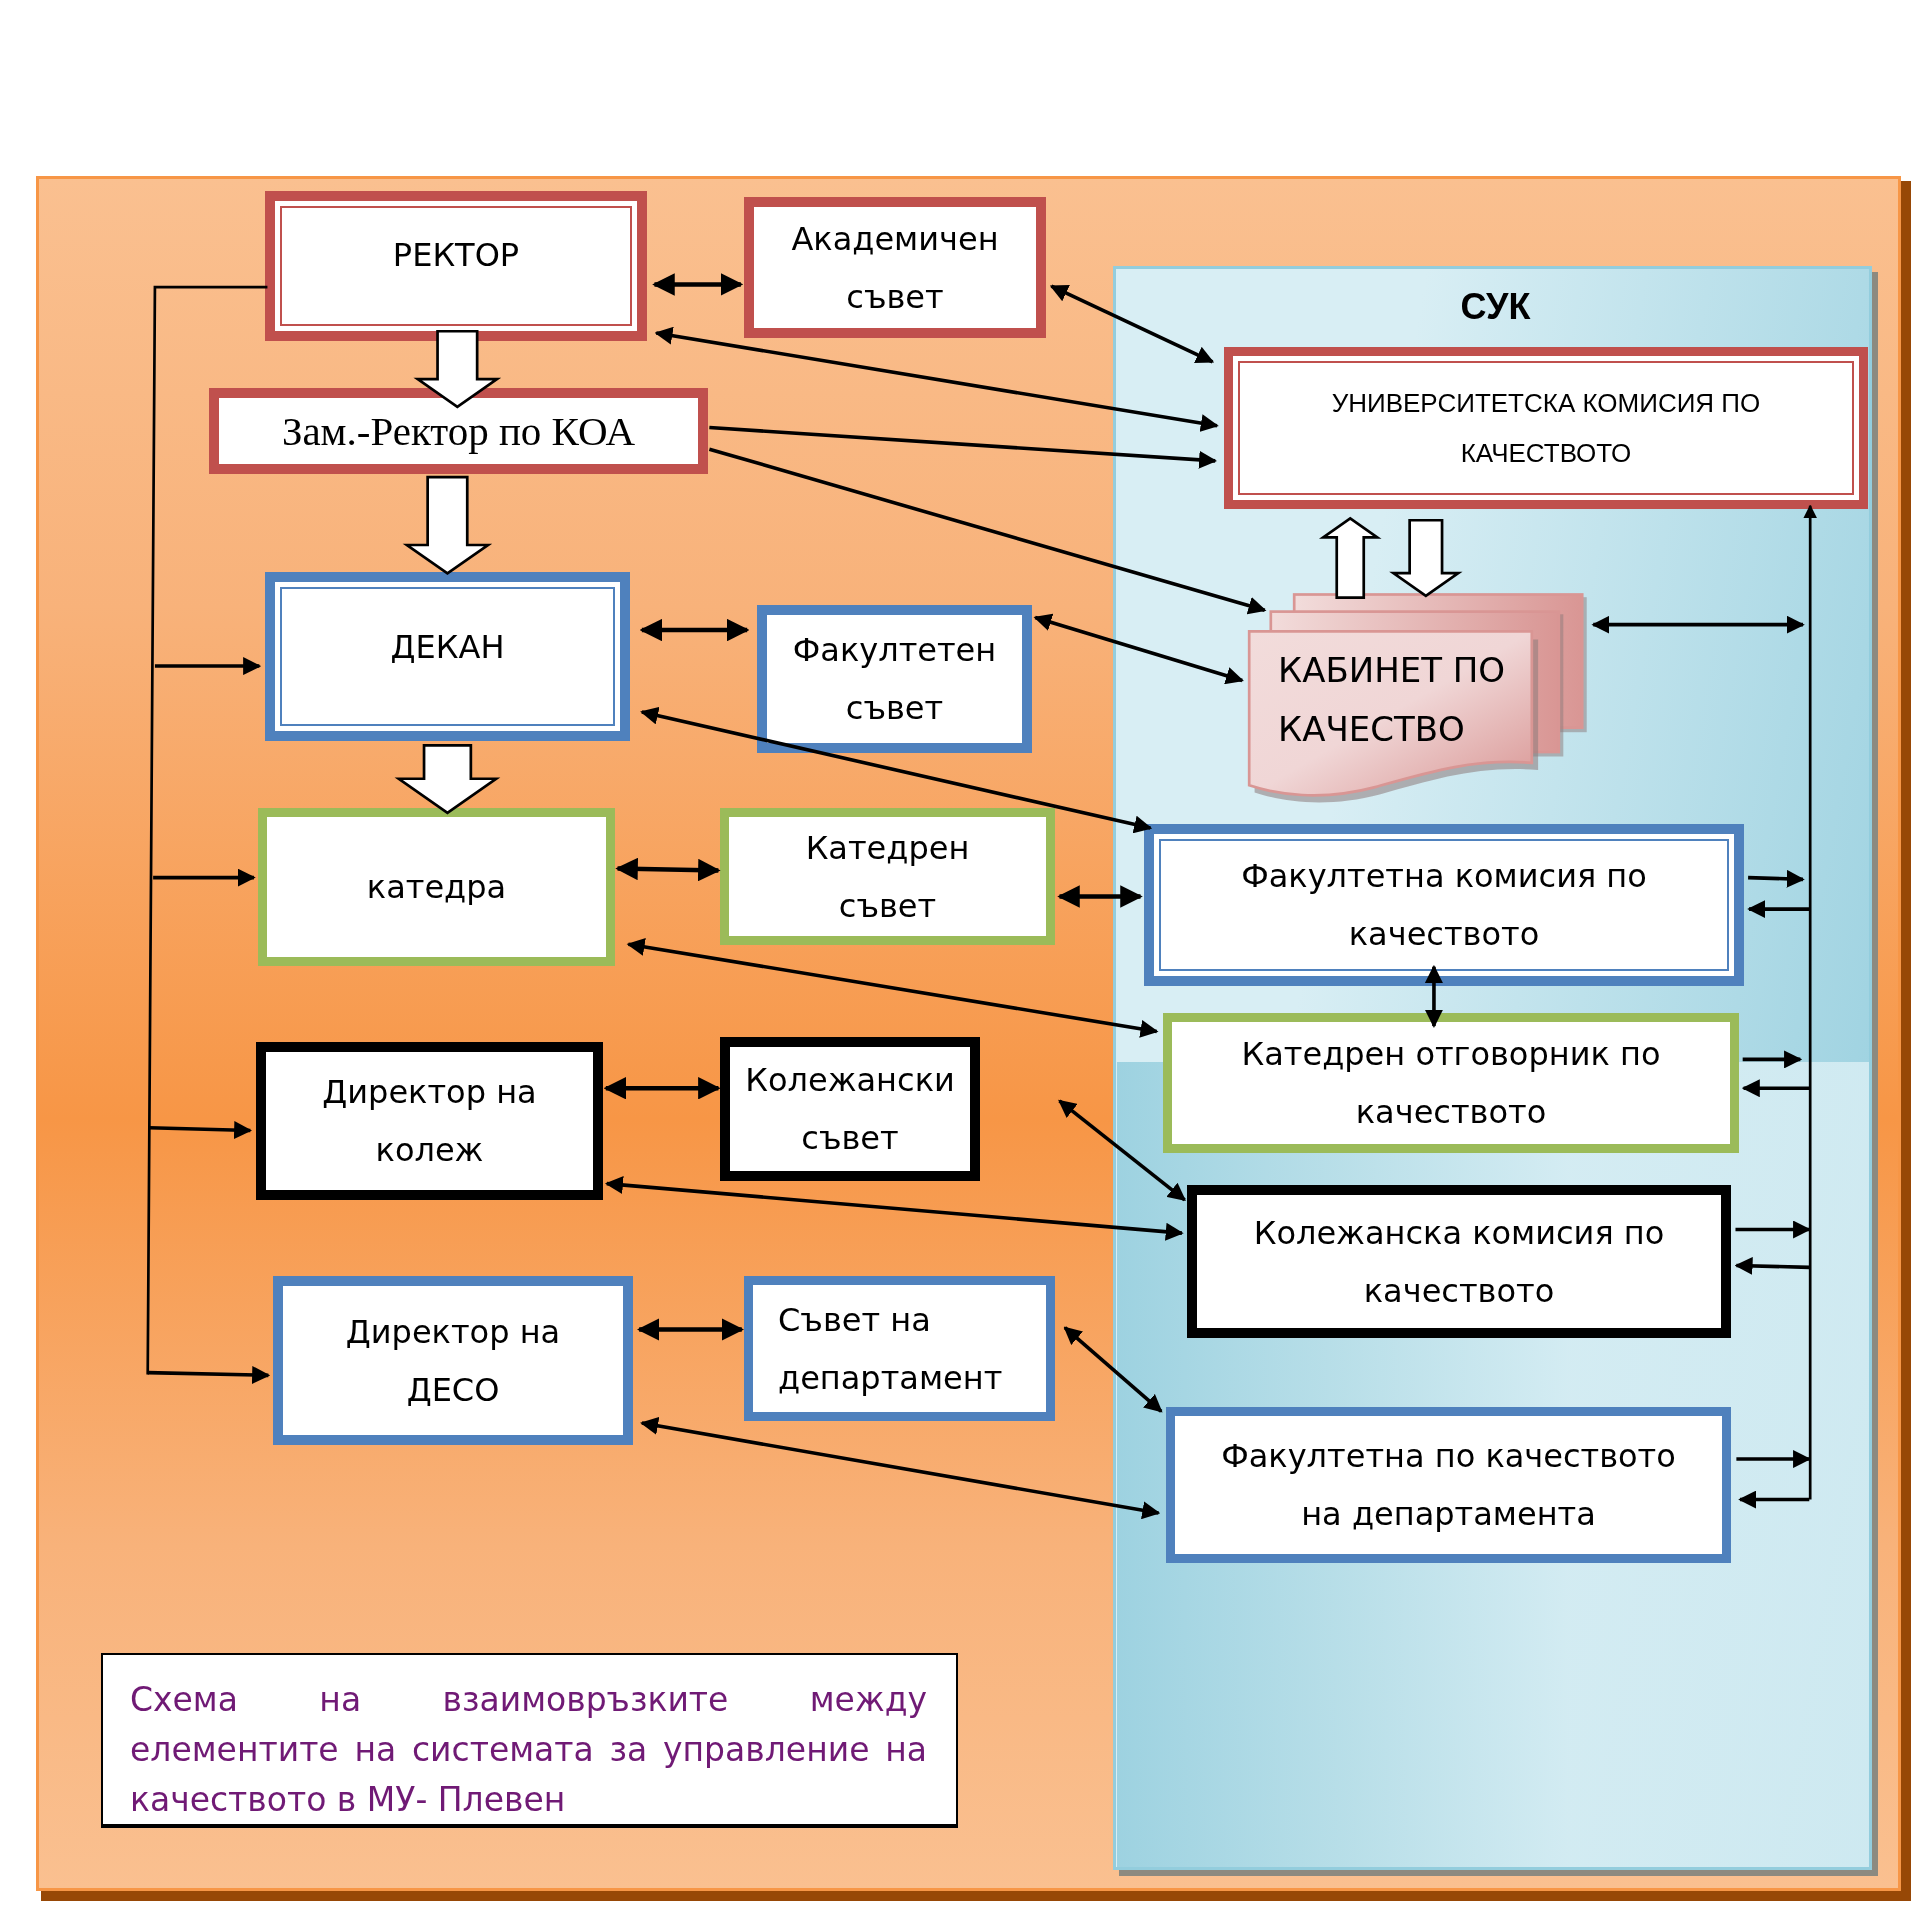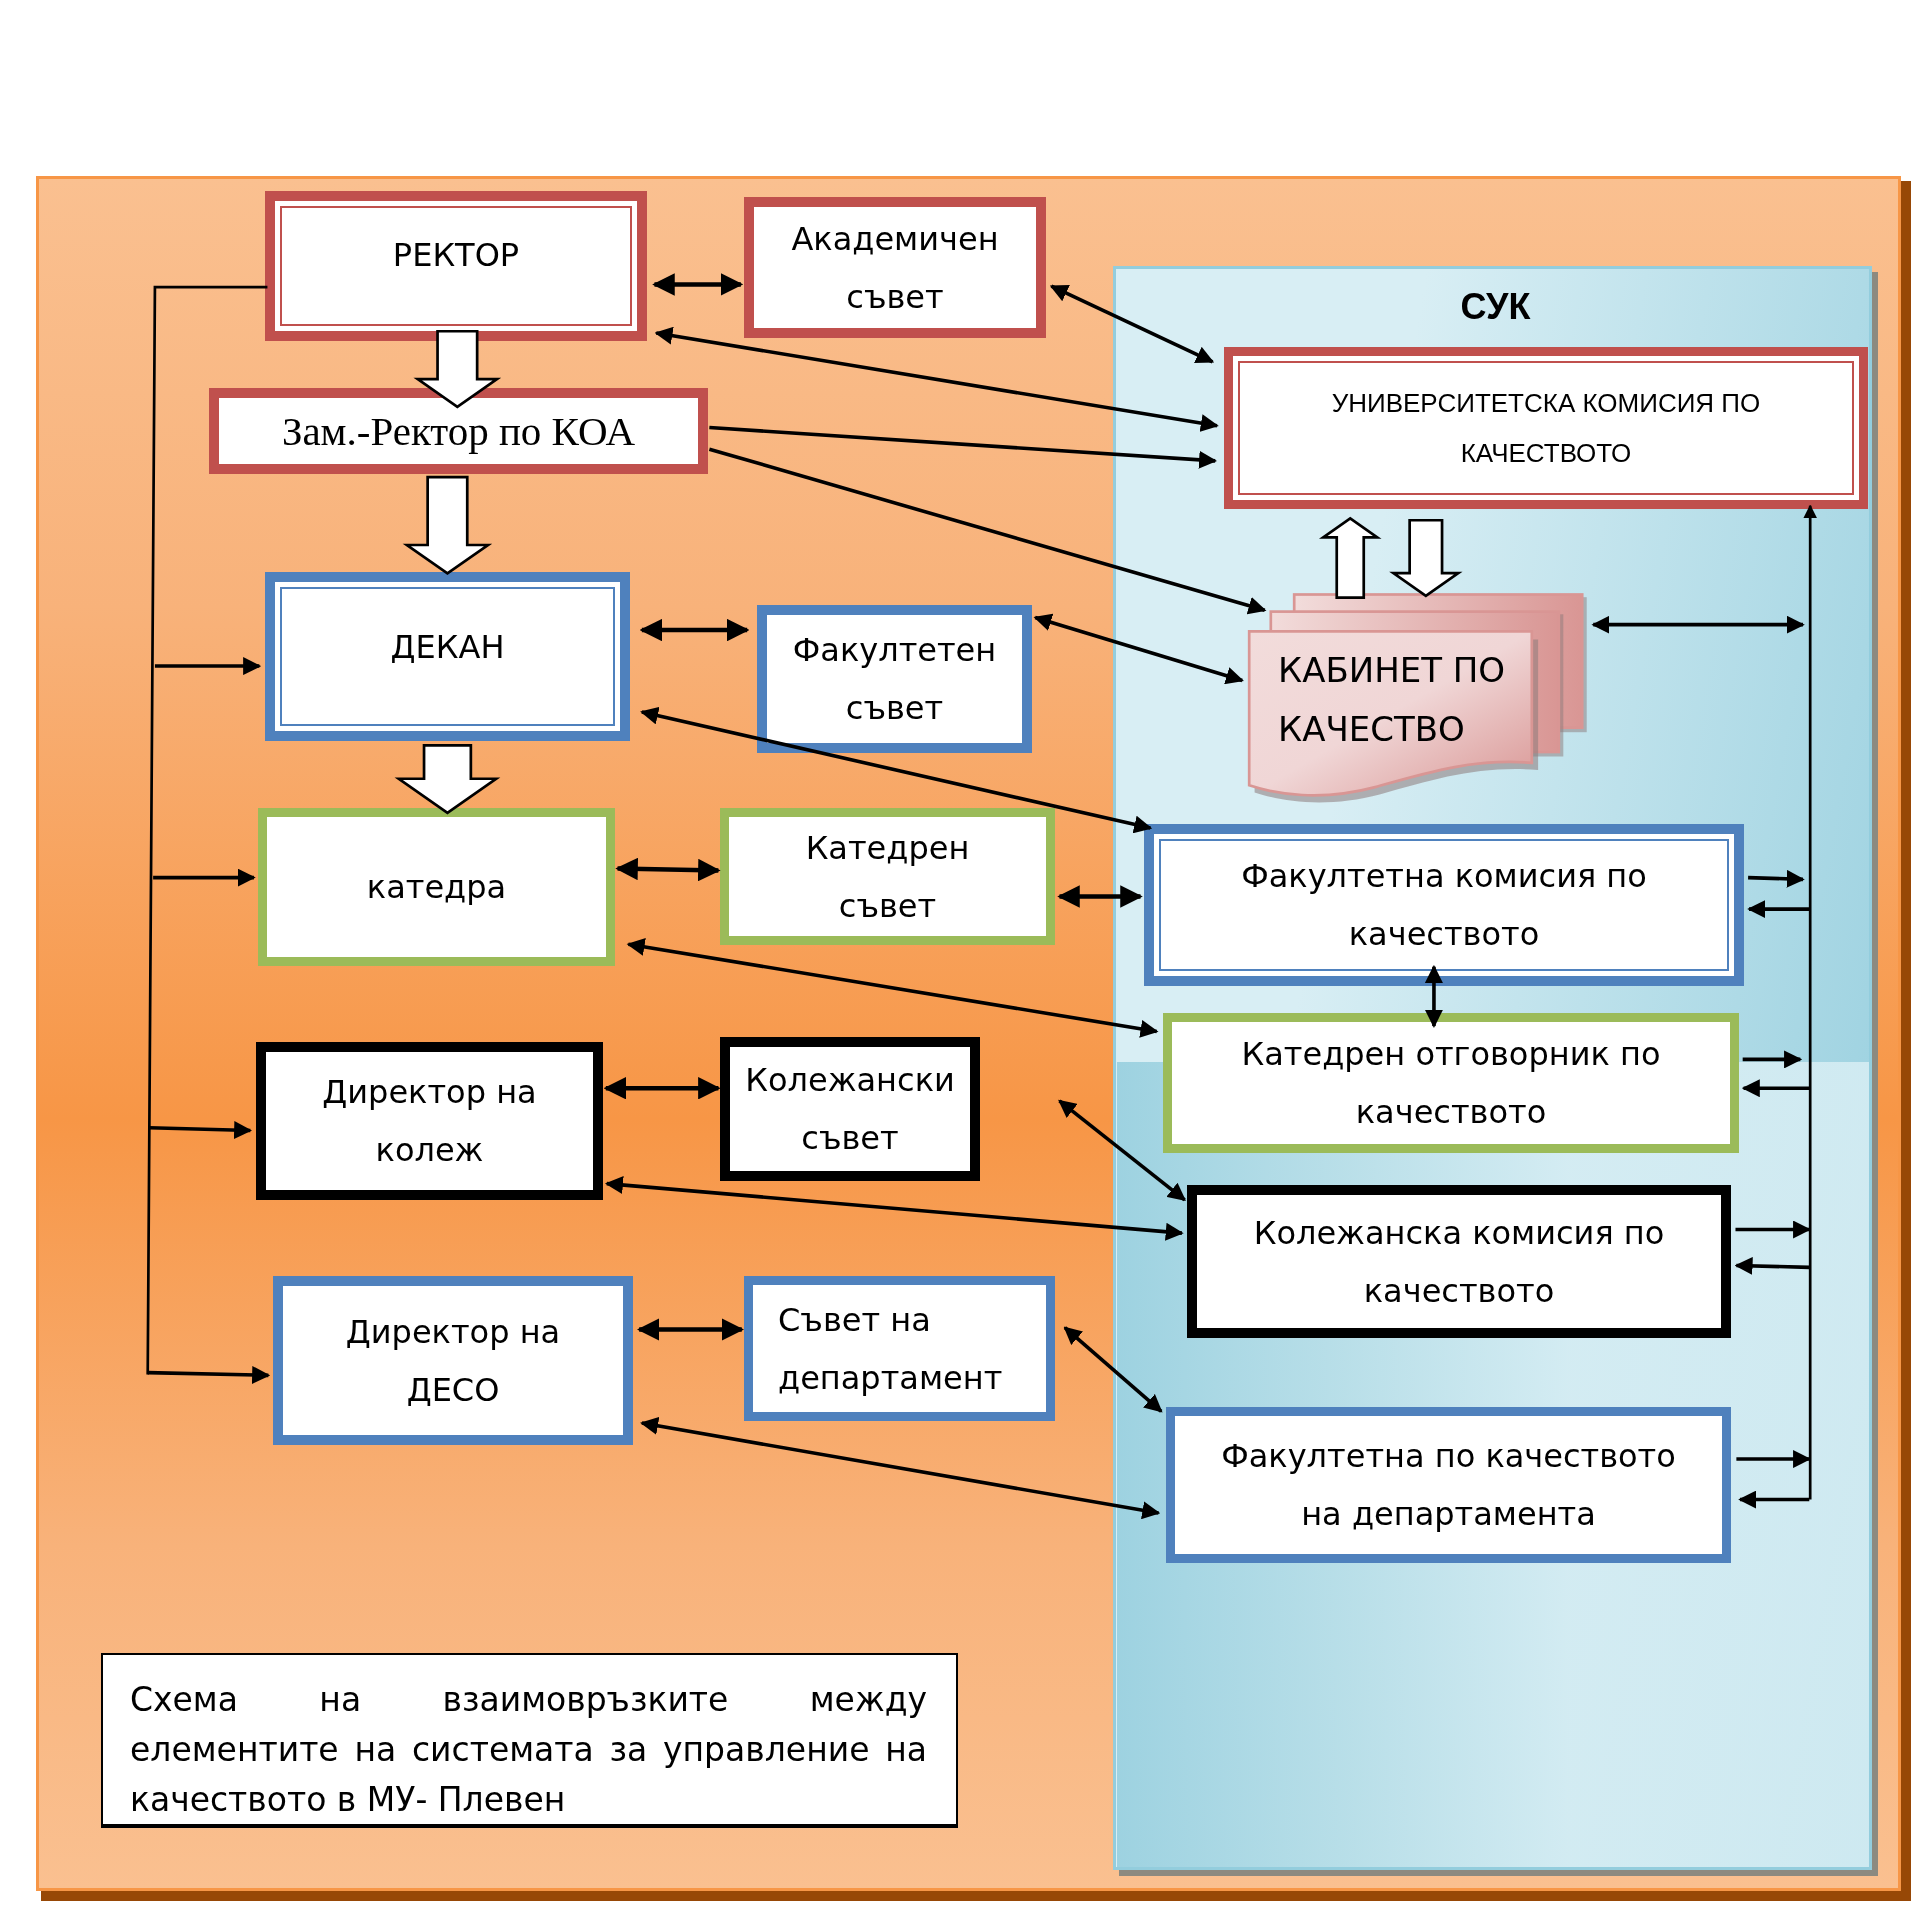--- a/index.html
+++ b/index.html
@@ -29,21 +29,21 @@
   .dbl-blue .inner { left: 5.4px; top: 5.4px; right: 5.4px; bottom: 5.4px; border: 2.7px solid #4f81bd; }
   .box span { position: relative; z-index: 1; display: block; }
   .top-text { justify-content: flex-start; padding-top: 27px; }
   .serif { font-family: Liberation Serif, serif; font-size: 41px; }
   .bold-small { font-family: "Liberation Sans", sans-serif; font-weight: normal; font-size: 26px; line-height: 50px; }
   .left-text { align-items: flex-start; padding-left: 25px; }
   #kabinet-text { position: absolute; left: 1278px; top: 641px; font-size: 34px; line-height: 59px;
                   font-family: "DejaVu Sans", sans-serif; color: #000; }
   #caption { position: absolute; left: 101px; top: 1653px; width: 857px; height: 175px; box-sizing: border-box;
              background: #fff; border: 2.7px solid #000; border-bottom-width: 4.5px;
-             padding: 20px 29px 0 27px; font-size: 33px; line-height: 50px; color: #000000;
+             padding: 20px 29px 0 27px; font-size: 33px; line-height: 50px; color: #701a75;
              text-align: justify; text-align-last: left; font-family: "DejaVu Sans", sans-serif; }
   svg#connectors { position: absolute; left: 0; top: 0; width: 1930px; height: 1919px; pointer-events: none; }
 </style>
 </head>
 <body>
 
 <div id="frame-shadow"></div>
 <div id="frame"></div>
 <div id="panel-shadow"></div>
 <div id="panel"></div>

